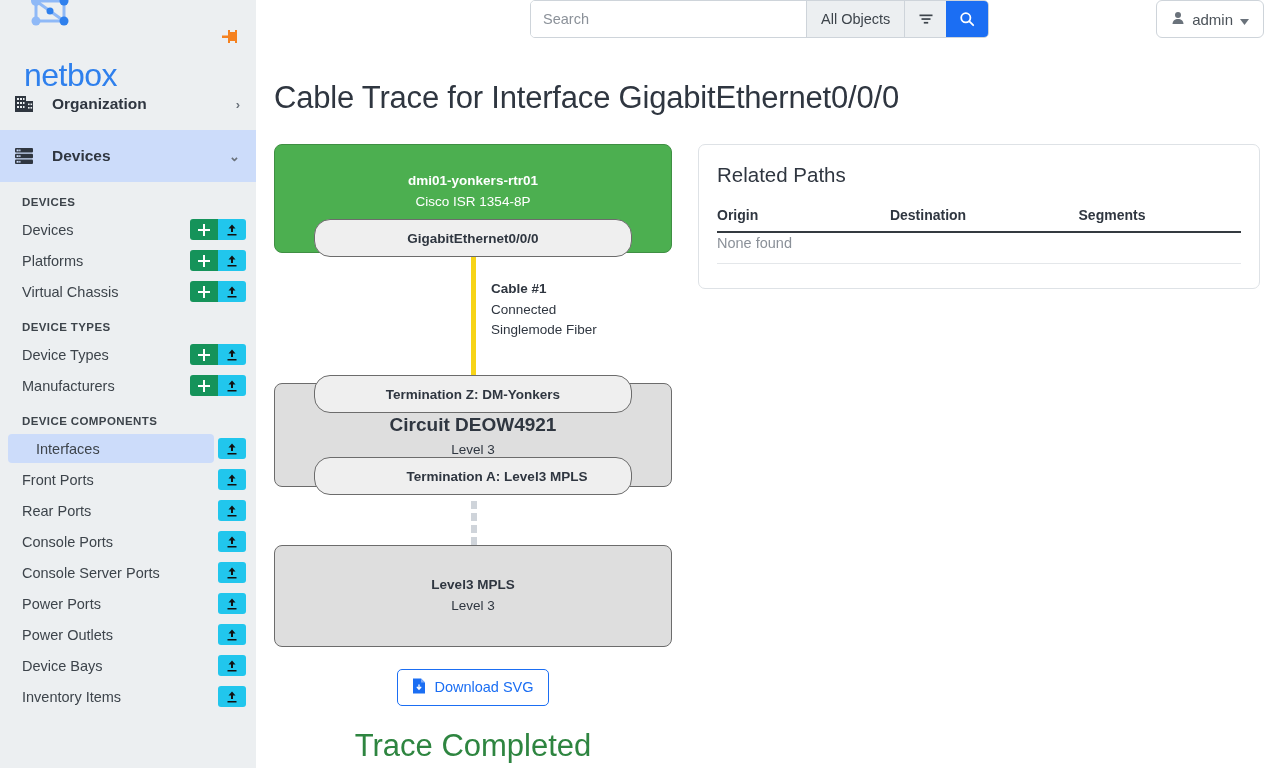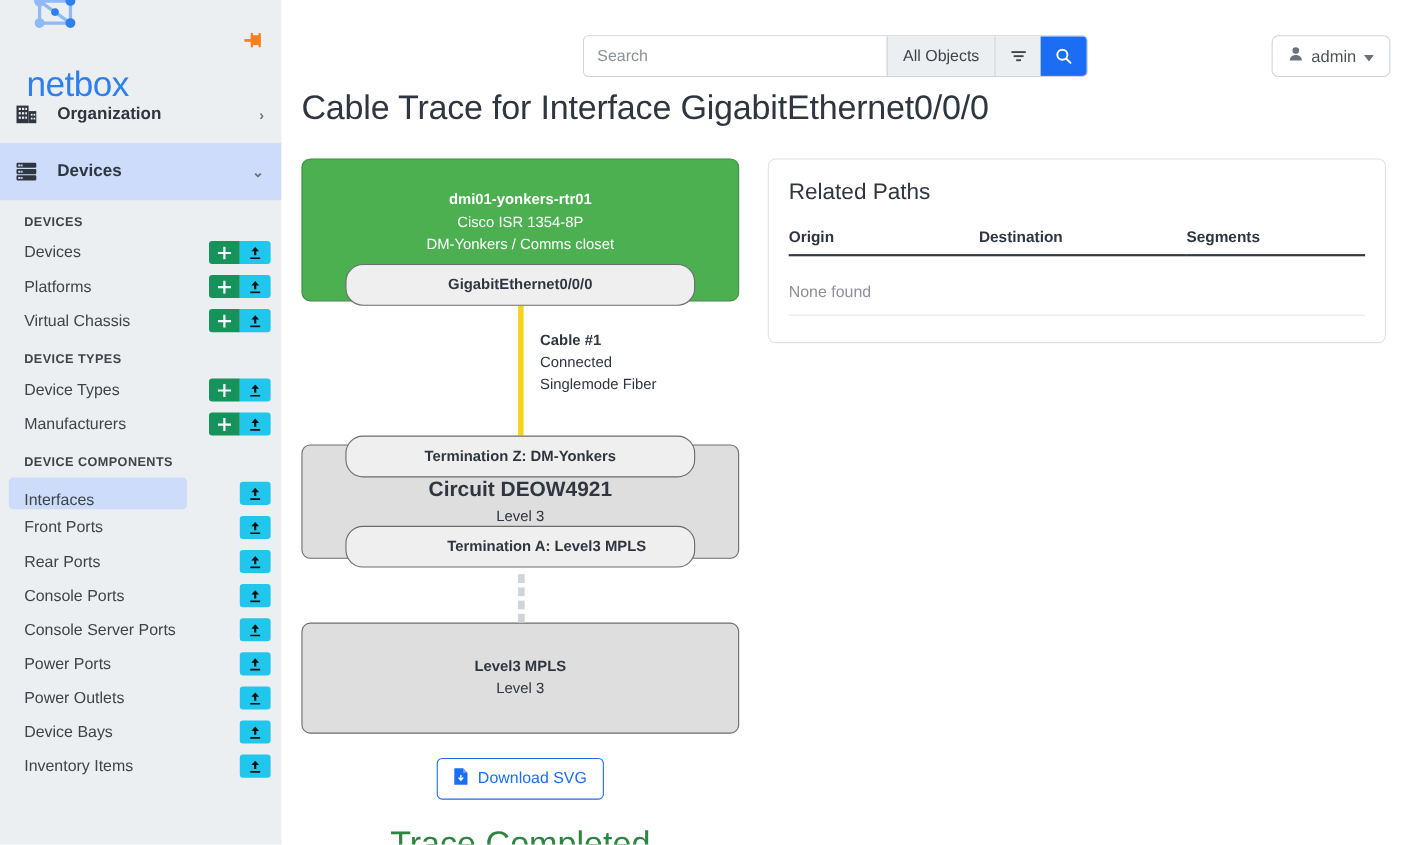--- a/index.html
+++ b/index.html
@@ -52,36 +52,36 @@
     height: 31px; margin: 0 10px 0 0;
     padding-left: 22px; position: relative;
     font-size: 14.5px; color: #3d444b;
   }
   .nav-item .label { flex: 1; cursor: pointer; }
   .nav-item.selected .label-wrap {
     background: #ccdcfa; border-radius: 4px;
   }
   .nav-item .label-wrap {
     position: absolute; left: 8px; top: 1px;
-    height: 29px; width: 162px;
-    display: flex; align-items: flex-end; padding-left: 14px;
+    height: 29px; width: 206px;
+    display: flex; align-items: center; padding-left: 28px;
   }
   .nav-btns { margin-left: auto; display: flex; position: relative; z-index: 2; }
   .btn-add, .btn-import {
     height: 21px; display: flex; align-items: center; justify-content: center;
     cursor: pointer;
   }
   .btn-add { width: 28px; background: #15935a; border-radius: 3px 0 0 3px; }
   .btn-import { width: 28px; background: #21c6ed; border-radius: 0 3px 3px 0; }
   .btn-import.only { border-radius: 3px; }
 
   
   .main { flex: 1; height: 768px; background: #fff; position: relative; overflow: hidden; }
 
-  .topbar { height: 70px; display: flex; align-items: flex-end; padding: 0 16px; }
+  .topbar { height: 70px; display: flex; align-items: flex-start; padding: 0 16px; }
   .search-wrap {
     display: flex; align-items: stretch; height: 38px;
     margin: 0 auto 0 258px;
     border: 1px solid #ced4da; border-radius: 5px; overflow: hidden;
     background: #fff;
   }
   .search-input {
     width: 275px; border: none; outline: none;
     padding: 0 12px; font-size: 14.5px; color: #3d444b;
     font-family: "Liberation Sans", sans-serif; background: #fff;
@@ -189,21 +189,21 @@
     padding: 18px 18px 24px;
   }
   .card-title { font-size: 20.5px; color: #2f3640; font-weight: 400; margin-bottom: 20px; }
   table.paths { width: 100%; border-collapse: collapse; }
   table.paths th {
     text-align: left; font-size: 14px; font-weight: bold; color: #2f3640;
     padding: 0 0 8px 0; border-bottom: 2px solid #343a40;
   }
   table.paths td {
     font-size: 14.5px; color: #8b9199;
-    padding: 25px 0 12px 0; border-bottom: 1px solid #e4e7ea;
+    padding: 2px 0 12px 0; border-bottom: 1px solid #e4e7ea;
   }
   .col-origin { width: 33%; }
   .col-dest { width: 36%; }
 </style>
 </head>
 <body>
 
 <div class="app">
 
   <aside class="sidebar">
@@ -496,21 +496,20 @@
 
     <h1 class="page-title">Cable Trace for Interface GigabitEthernet0/0/0</h1>
 
     <div class="content">
 
       <div class="trace-col">
 
         <div class="node node-device">
           <div class="t1">dmi01-yonkers-rtr01</div>
           <div class="t2">Cisco ISR 1354-8P</div>
-          <div class="t3">DM-Yonkers / Comms closet</div>
         </div>
 
         <div class="term-box term-if">
           <span>GigabitEthernet0/0/0</span>
         </div>
 
         <div class="cable-seg">
           <div class="cable-line"></div>
           <div class="cable-label">
             <div class="cl1">Cable #1</div>

